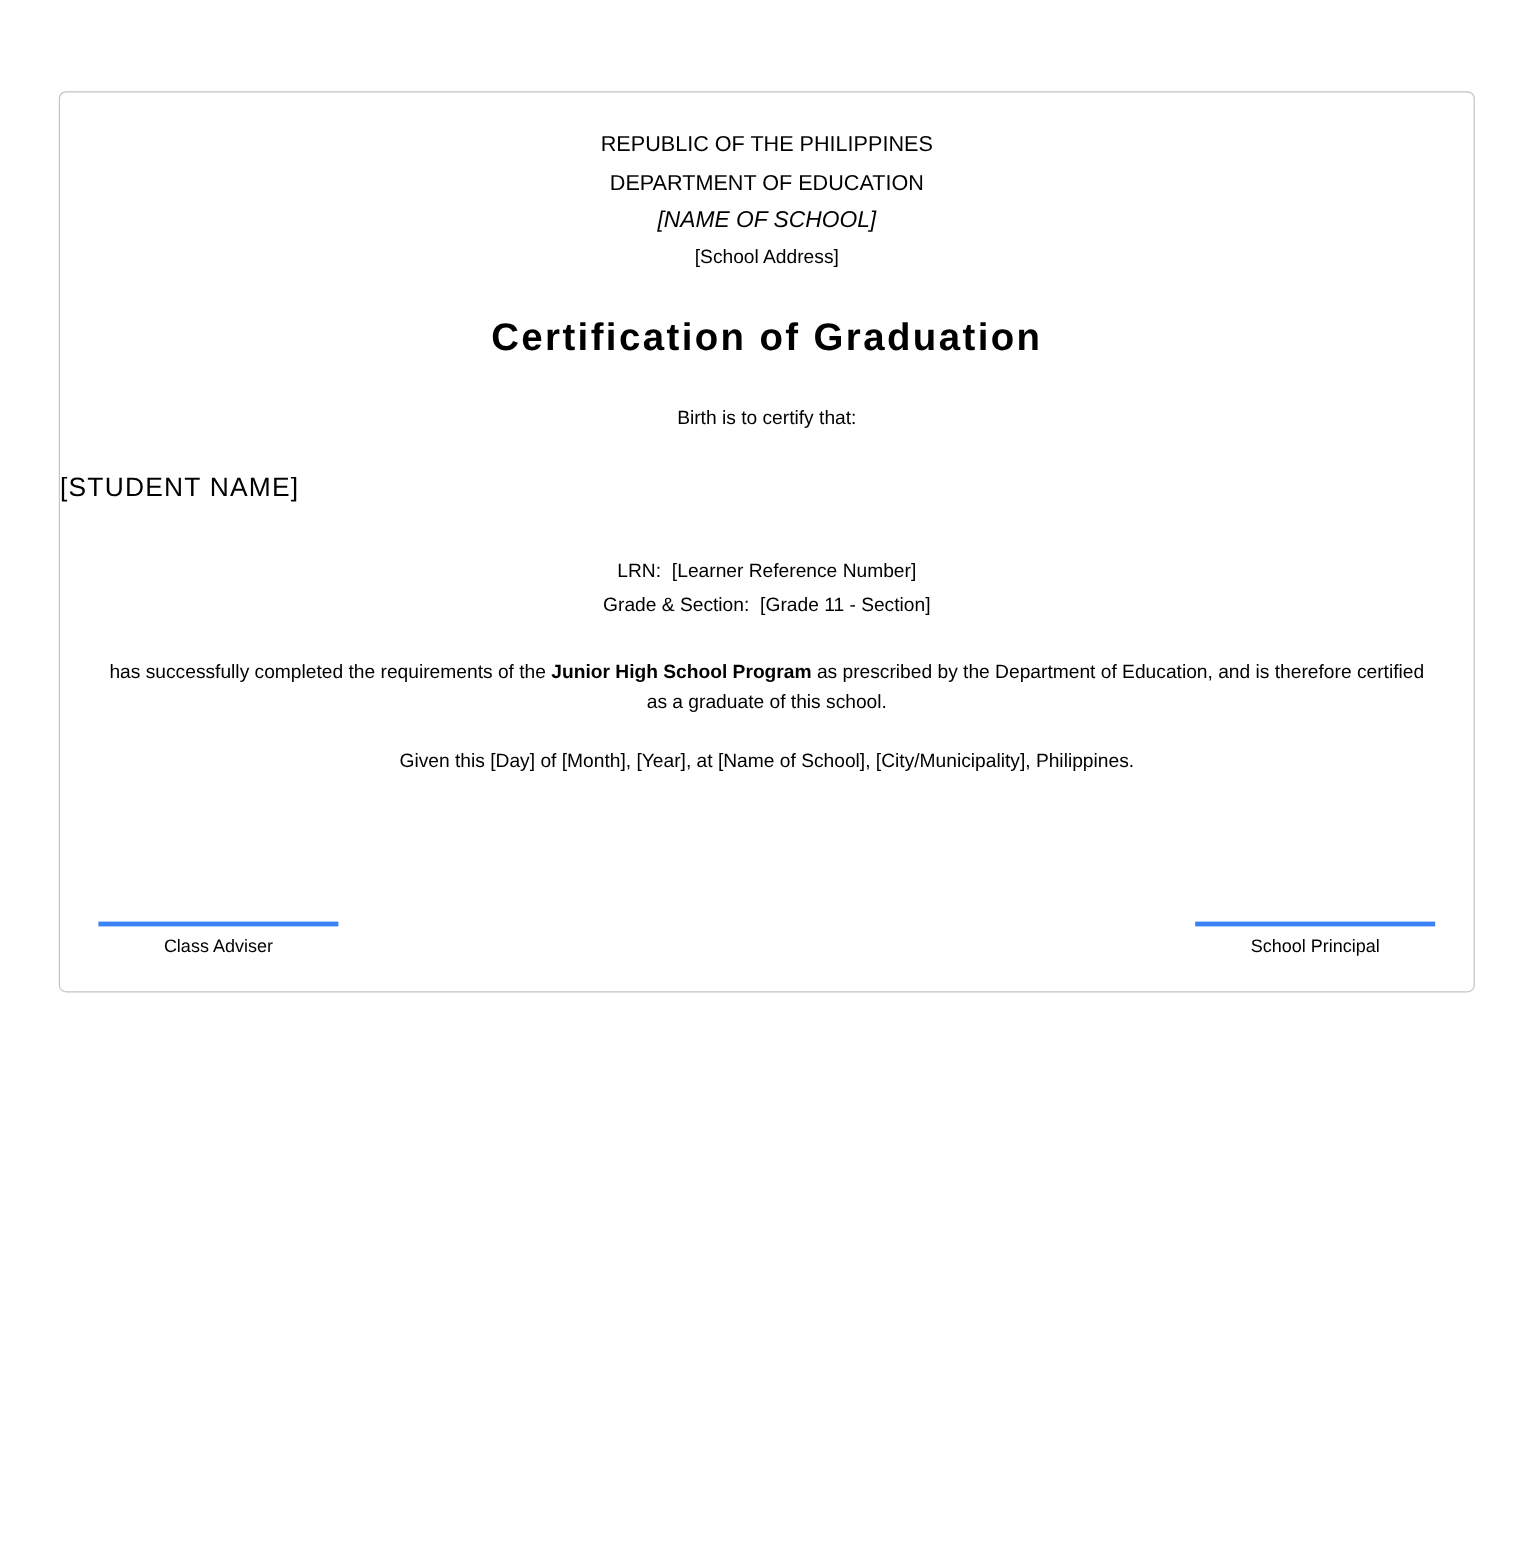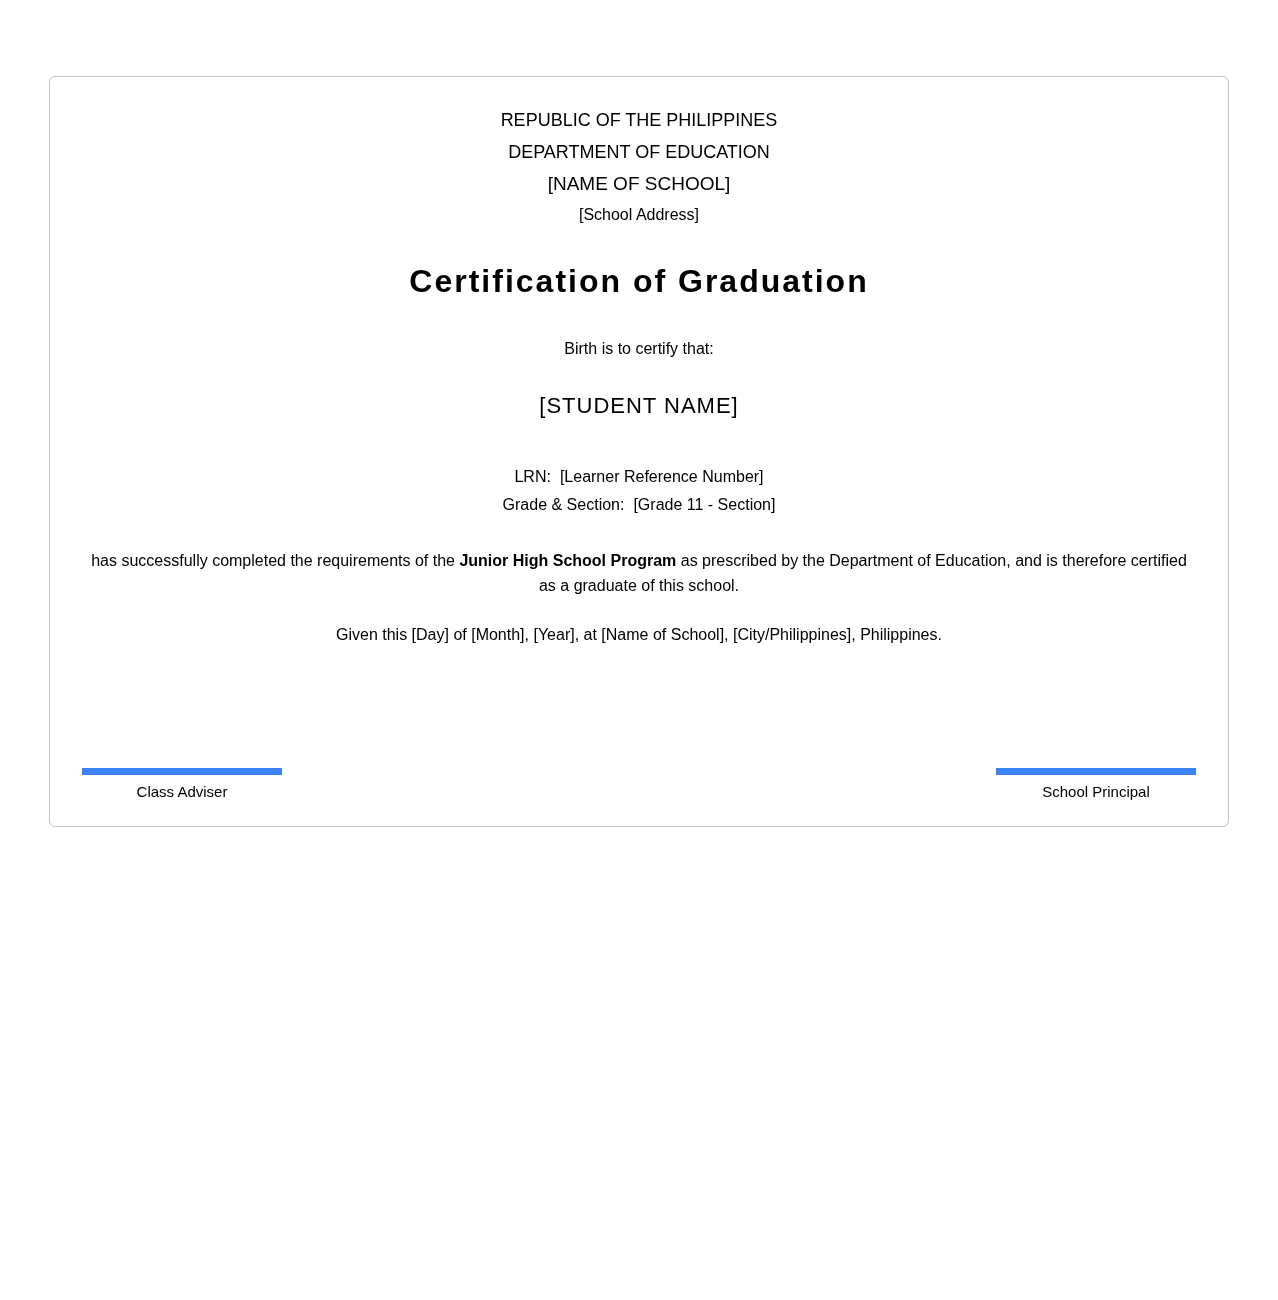--- a/index.html
+++ b/index.html
@@ -15,54 +15,54 @@
       border: 1px solid #c4c4c4;
       border-radius: 6px;
       box-sizing: content-box;
     }
     .hdr {
       position: absolute; left: 0; right: 0;
       text-align: center; font-size: 18px; line-height: 22px;
     }
     .h1 { top: 32px; }
     .h2 { top: 64px; }
-    .h3 { top: 96px; font-size: 19px; }
+    .h3 { top: 96px; font-size: 19px; font-style: italic; }
     .h4 { top: 127px; font-size: 16px; }
     .title {
       position: absolute; left: 0; right: 0; top: 184px;
       text-align: center; font-size: 32px; font-weight: bold;
       letter-spacing: 2px; line-height: 40px;
     }
     .certify {
       position: absolute; left: 0; right: 0; top: 262px;
       text-align: center; font-size: 16px; line-height: 20px;
     }
     .student {
       position: absolute; left: 0; right: 0; top: 315px;
-      text-align: center; font-size: 22px; letter-spacing: 1px; line-height: 28px;
+      text-align: left; font-size: 22px; letter-spacing: 1px; line-height: 28px;
     }
     .detail {
       position: absolute; left: 0; right: 0;
       text-align: center; font-size: 16px; line-height: 20px;
     }
     .d1 { top: 362px; }
     .d2 { top: 390px; }
     .d3 { top: 418px; }
     .detail .lbl { margin-right: 9px; }
     .body-text {
       position: absolute; left: 32px; right: 32px; top: 471px;
       text-align: center; font-size: 16px; line-height: 25px;
     }
     .given {
       position: absolute; left: 0; right: 0; top: 548px;
       text-align: center; font-size: 16px; line-height: 20px;
     }
     .sig {
       position: absolute; top: 691px; width: 200px;
-      border-top: 7px solid #3b82f6;
+      border-top: 4px solid #3b82f6;
       text-align: center; font-size: 15px; padding-top: 8px; line-height: 18px;
     }
     .sig-left { left: 32px; }
     .sig-right { right: 32px; }
   </style>
 </head>
 <body>
 
 <div class="card">
   <div class="hdr h1">REPUBLIC OF THE PHILIPPINES</div>
@@ -78,21 +78,21 @@
 
   <div class="detail d2">
     <span class="lbl">LRN:</span><span>[Learner Reference Number]</span>
   </div>
   <div class="detail d3">
     <span class="lbl">Grade &amp; Section:</span><span>[Grade 11 - Section]</span>
   </div>
 
   <div class="body-text"><span>has successfully completed the requirements of the </span><b>Junior High School Program</b><span> as prescribed by the Department of Education, and is therefore certified as a graduate of this school.</span></div>
 
-  <div class="given">Given this [Day] of [Month], [Year], at [Name of School], [City/Philippines], Philippines.</div>
+  <div class="given">Given this [Day] of [Month], [Year], at [Name of School], [City/Municipality], Philippines.</div>
 
   <div class="sig sig-left">
     <span>Class Adviser</span>
   </div>
   <div class="sig sig-right">
     <span>School Principal</span>
   </div>
 </div>
 
 </body></html>

